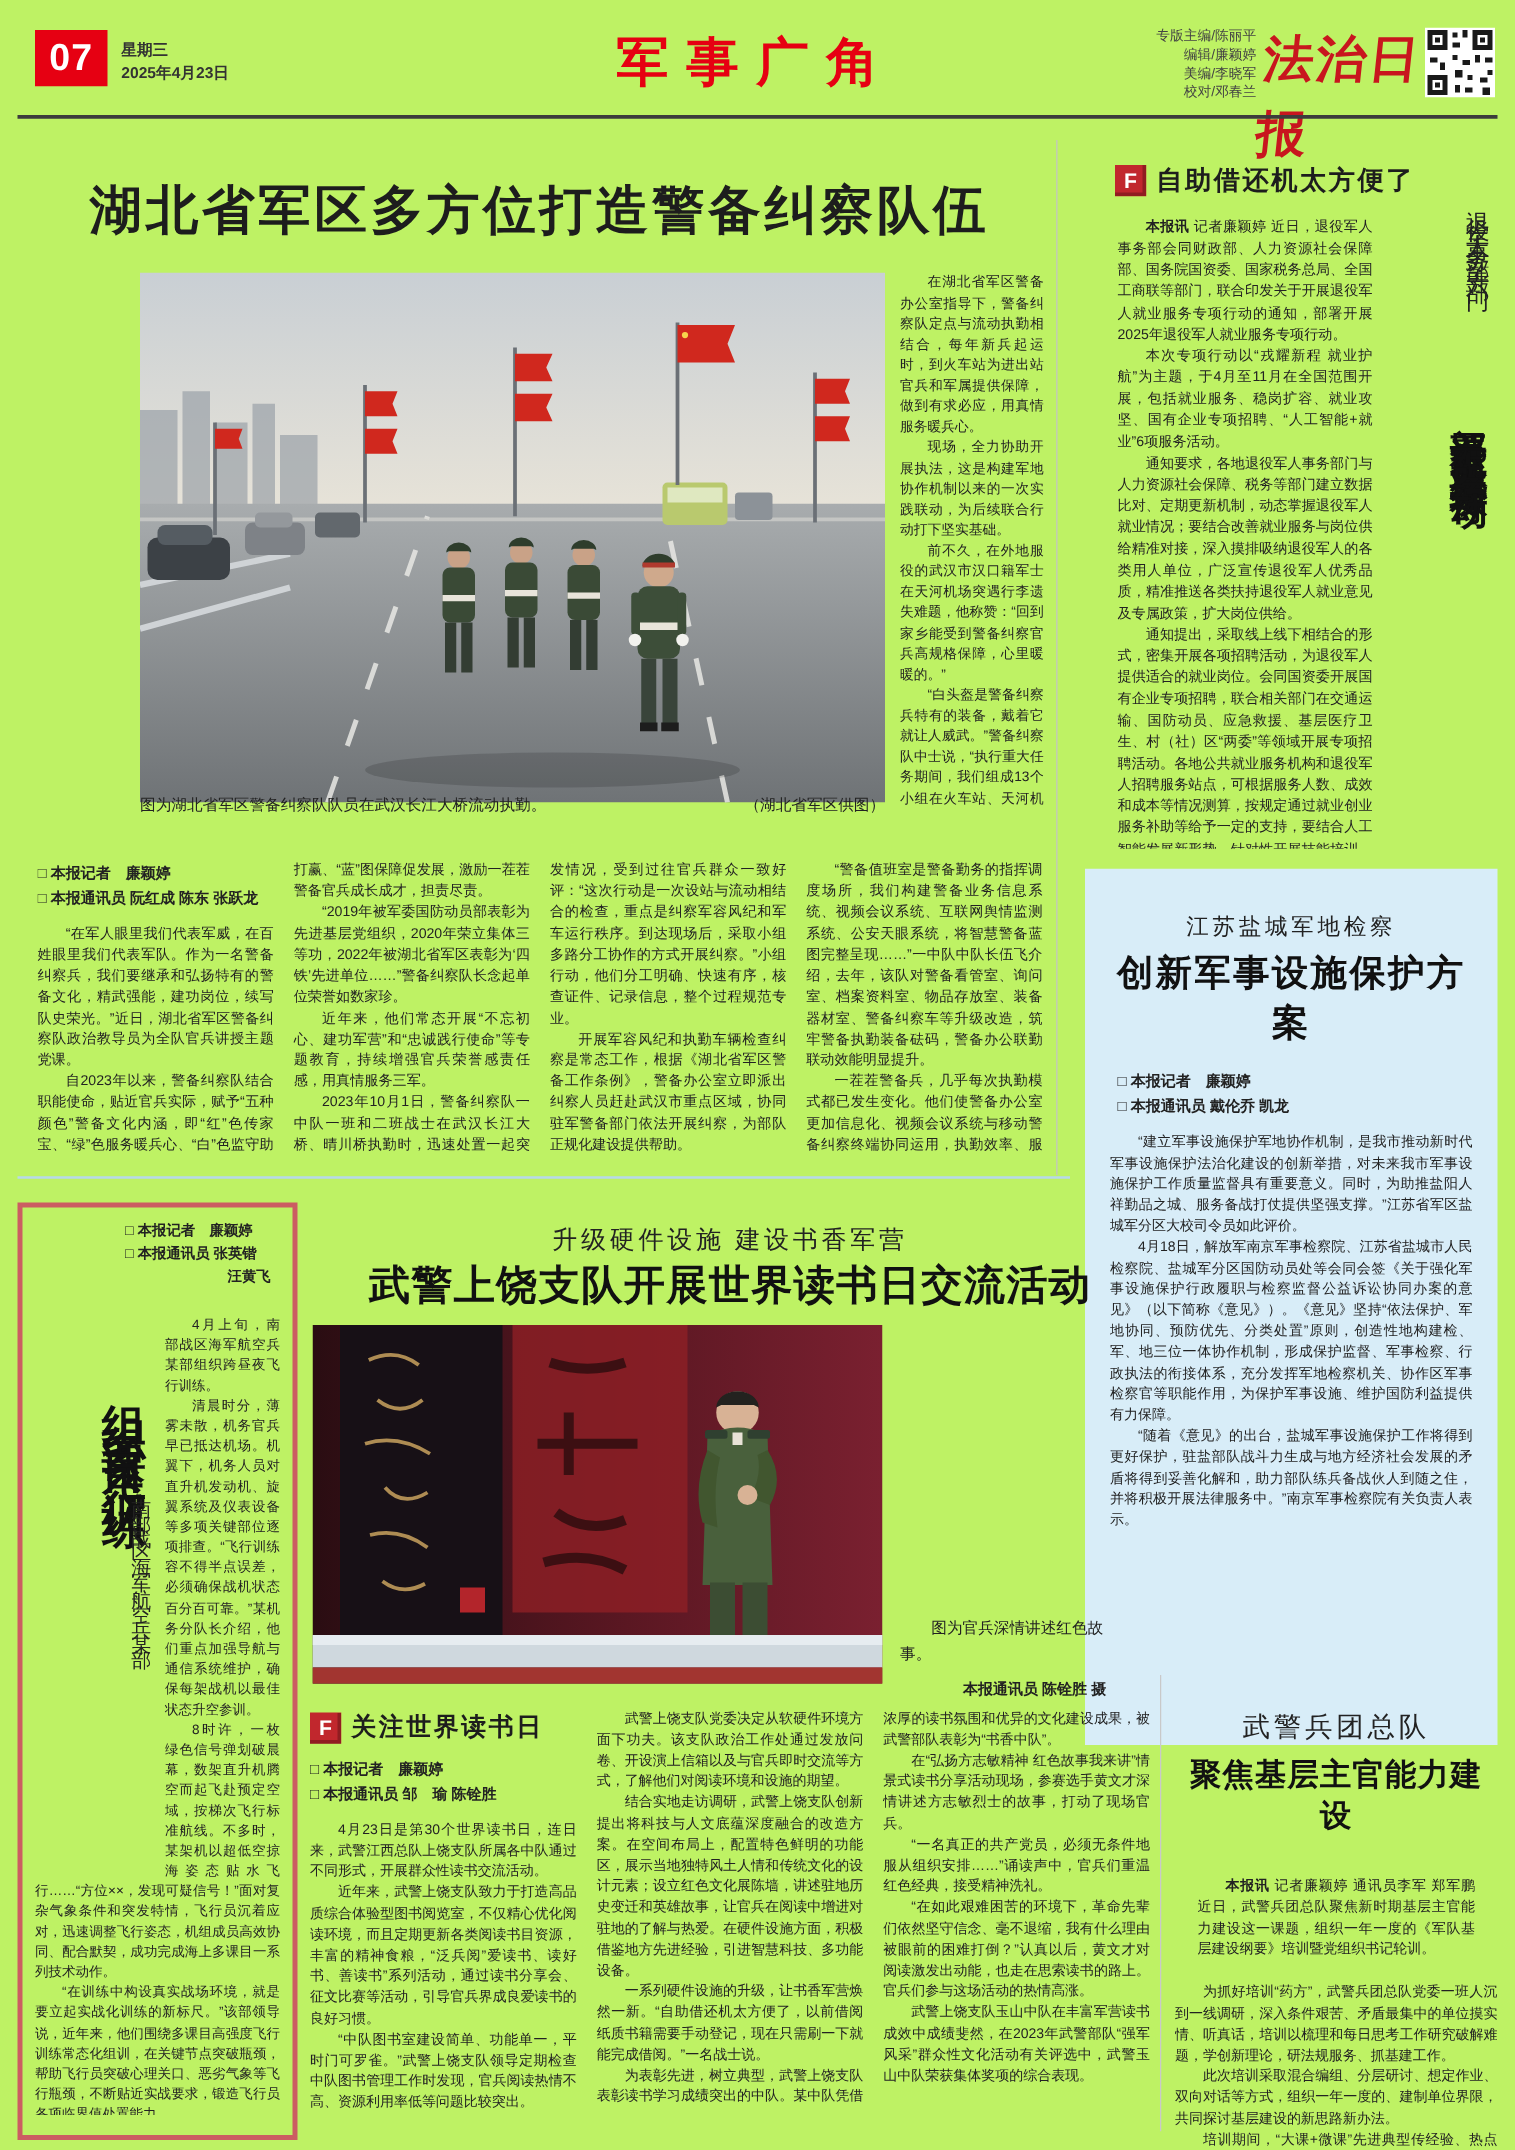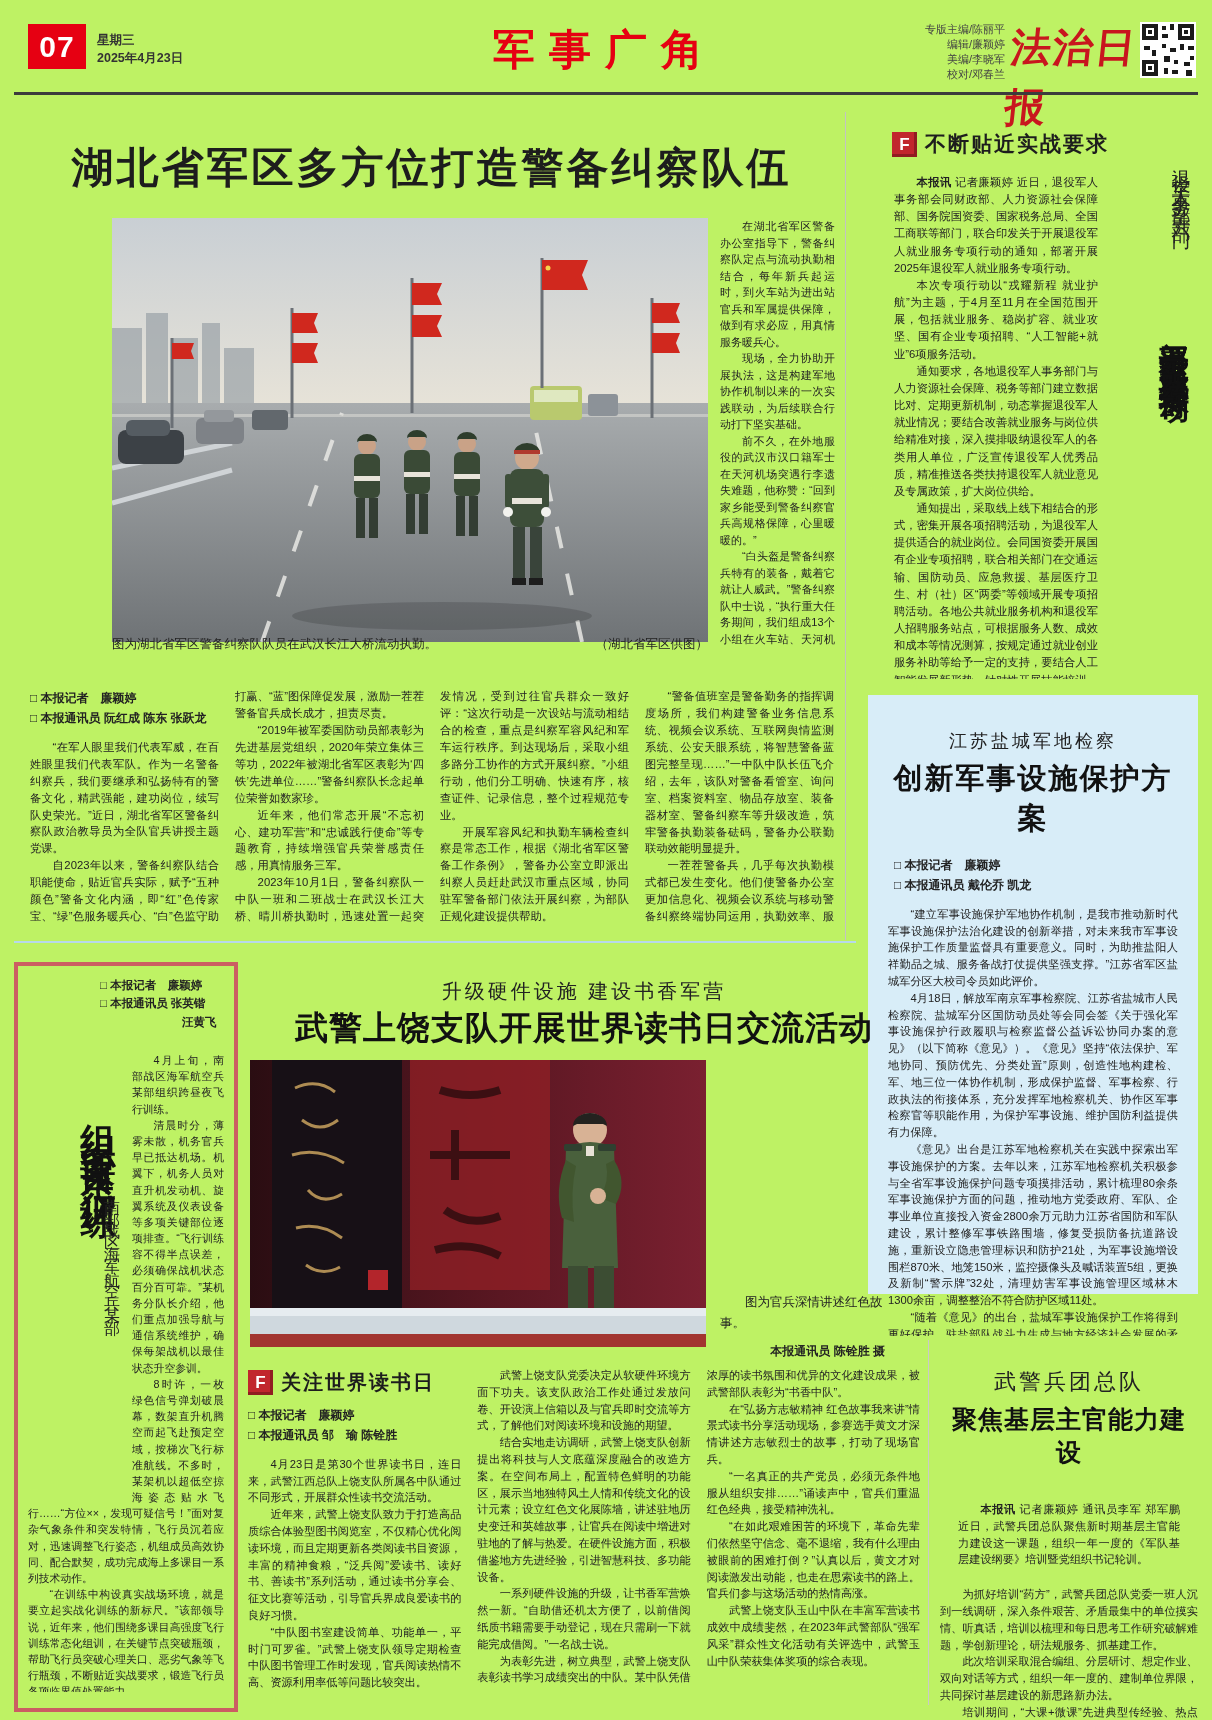--- a/index.html
+++ b/index.html
@@ -45,21 +45,21 @@
   #veterans{left:858px;top:112px;width:340px;height:580px;}
   .vet-kicker{position:absolute;left:34px;top:18px;}
   .vet-body{position:absolute;left:36px;top:62px;width:204px;height:505px;overflow:hidden;
             font-size:11.3px;line-height:1.52;text-align:justify;}
   .vet-heads{position:absolute;right:4px;top:42px;height:540px;writing-mode:vertical-rl;
              text-orientation:upright;display:flex;}
   .vkicker{font-size:19px;letter-spacing:6px;color:#222;margin-left:14px;}
   .vheadline{font-size:30px;font-weight:bold;letter-spacing:4px;color:#111;padding-top:98px;}
   .lede{font-weight:bold;}
   
-  #bluebox{left:868px;top:695px;width:330px;height:599px;background:#d8edf8;padding:20px 20px 14px;}
+  #bluebox{left:868px;top:695px;width:330px;height:701px;background:#d8edf8;padding:20px 20px 14px;}
   .bb-kicker{text-align:center;font-size:18px;letter-spacing:3px;color:#222;margin-top:14px;}
   .bb-headline{text-align:center;font-size:29px;font-weight:bold;letter-spacing:2px;color:#111;margin-top:6px;}
   .bb-byline{margin:16px 0 0 6px;font-size:12px;font-weight:bold;line-height:1.7;}
   .bb-body{margin-top:10px;height:430px;overflow:hidden;font-size:11.2px;line-height:1.5;text-align:justify;}
   .bb-body p{margin:0;text-indent:2em;}
   .bluerule{left:14px;top:941px;width:842px;height:2px;background:#b7d9ea;}
   
   #redbox{left:14px;top:962px;width:224px;height:750px;border:4px solid #cb5e62;padding:10px 10px 6px;}
   .rb-byline{margin-left:72px;font-size:11.5px;font-weight:bold;line-height:1.6;height:76px;}
   .rb-byline .indent{padding-left:82px;}
@@ -287,21 +287,21 @@
           <p class="para">一茬茬警备兵，几乎每次执勤模式都已发生变化。他们使警备办公室更加信息化、视频会议系统与移动警备纠察终端协同运用，执勤效率、服务质量稳步提升。下一步，我们将根据警备纠察执勤和具体保障任务需求的操作使用，用科技赋能实现警备工作质效全面升级。</p>
         </div>
     </div>
   </div>
 
   <div class="abs vrule1"></div>
 
   <div id="veterans" class="abs">
     <div class="vet-kicker kicker-row">
       <span class="cube">F</span>
-      <span class="kicker-text">不断贴近实战要求</span>
+      <span class="kicker-text">自助借还机太方便了</span>
     </div>
     <div class="vet-body">
       <p style="margin:0;text-indent:2em;"><b class="lede">本报讯</b><span>  记者廉颖婷  近日，退役军人事务部会同财政部、人力资源社会保障部、国务院国资委、国家税务总局、全国工商联等部门，联合印发关于开展退役军人就业服务专项行动的通知，部署开展2025年退役军人就业服务专项行动。</span></p>
       <div class="colflow">
           <p class="para">本次专项行动以“戎耀新程 就业护航”为主题，于4月至11月在全国范围开展，包括就业服务、稳岗扩容、就业攻坚、国有企业专项招聘、“人工智能+就业”6项服务活动。</p>
           <p class="para">通知要求，各地退役军人事务部门与人力资源社会保障、税务等部门建立数据比对、定期更新机制，动态掌握退役军人就业情况；要结合改善就业服务与岗位供给精准对接，深入摸排吸纳退役军人的各类用人单位，广泛宣传退役军人优秀品质，精准推送各类扶持退役军人就业意见及专属政策，扩大岗位供给。</p>
           <p class="para">通知提出，采取线上线下相结合的形式，密集开展各项招聘活动，为退役军人提供适合的就业岗位。会同国资委开展国有企业专项招聘，联合相关部门在交通运输、国防动员、应急救援、基层医疗卫生、村（社）区“两委”等领域开展专项招聘活动。各地公共就业服务机构和退役军人招聘服务站点，可根据服务人数、成效和成本等情况测算，按规定通过就业创业服务补助等给予一定的支持，要结合人工智能发展新形势，针对性开展技能培训，引导退役军人在算法设计、数据处理、工程应用等领域就业。</p>
         </div>
     </div>
     <div class="vet-heads">
@@ -313,21 +313,20 @@
   <div id="bluebox" class="abs">
     <div class="bb-kicker">江苏盐城军地检察</div>
     <div class="bb-headline">创新军事设施保护方案</div>
     <div class="bb-byline">
         <div class="line">□ 本报记者　廉颖婷</div>
         <div class="line">□ 本报通讯员 戴伦乔 凯龙</div>
       </div>
     <div class="bb-body">
         <p class="para">“建立军事设施保护军地协作机制，是我市推动新时代军事设施保护法治化建设的创新举措，对未来我市军事设施保护工作质量监督具有重要意义。同时，为助推盐阳人祥勤品之城、服务备战打仗提供坚强支撑。”江苏省军区盐城军分区大校司令员如此评价。</p>
         <p class="para">4月18日，解放军南京军事检察院、江苏省盐城市人民检察院、盐城军分区国防动员处等会同会签《关于强化军事设施保护行政履职与检察监督公益诉讼协同办案的意见》（以下简称《意见》）。《意见》坚持“依法保护、军地协同、预防优先、分类处置”原则，创造性地构建检、军、地三位一体协作机制，形成保护监督、军事检察、行政执法的衔接体系，充分发挥军地检察机关、协作区军事检察官等职能作用，为保护军事设施、维护国防利益提供有力保障。</p>
-        <p class="para">《意见》出台是江苏军地检察机关在实践中探索出军事设施保护的方案。去年以来，江苏军地检察机关积极参与全省军事设施保护问题专项摸排活动，累计梳理80余条军事设施保护方面的问题，推动地方党委政府、军队、企事业单位直接投入资金2800余万元助力江苏省国防和军队建设，累计整修军事铁路围墙，修复受损防备抗道路设施，重新设立隐患管理标识和防护21处，为军事设施增设围栏870米、地笼150米，监控摄像头及喊话装置5组，更换及新制“警示牌”32处，清理妨害军事设施管理区域林木1300余亩，调整整治不符合防护区域11处。</p>
         <p class="para">“随着《意见》的出台，盐城军事设施保护工作将得到更好保护，驻盐部队战斗力生成与地方经济社会发展的矛盾将得到妥善化解和，助力部队练兵备战伙人到随之住，并将积极开展法律服务中。”南京军事检察院有关负责人表示。</p>
       </div>
   </div>
 
   <div class="abs bluerule"></div>
 
   <div id="redbox" class="abs">
     <div class="rb-byline">
       <div>
           <div class="line">□ 本报记者　廉颖婷</div>

